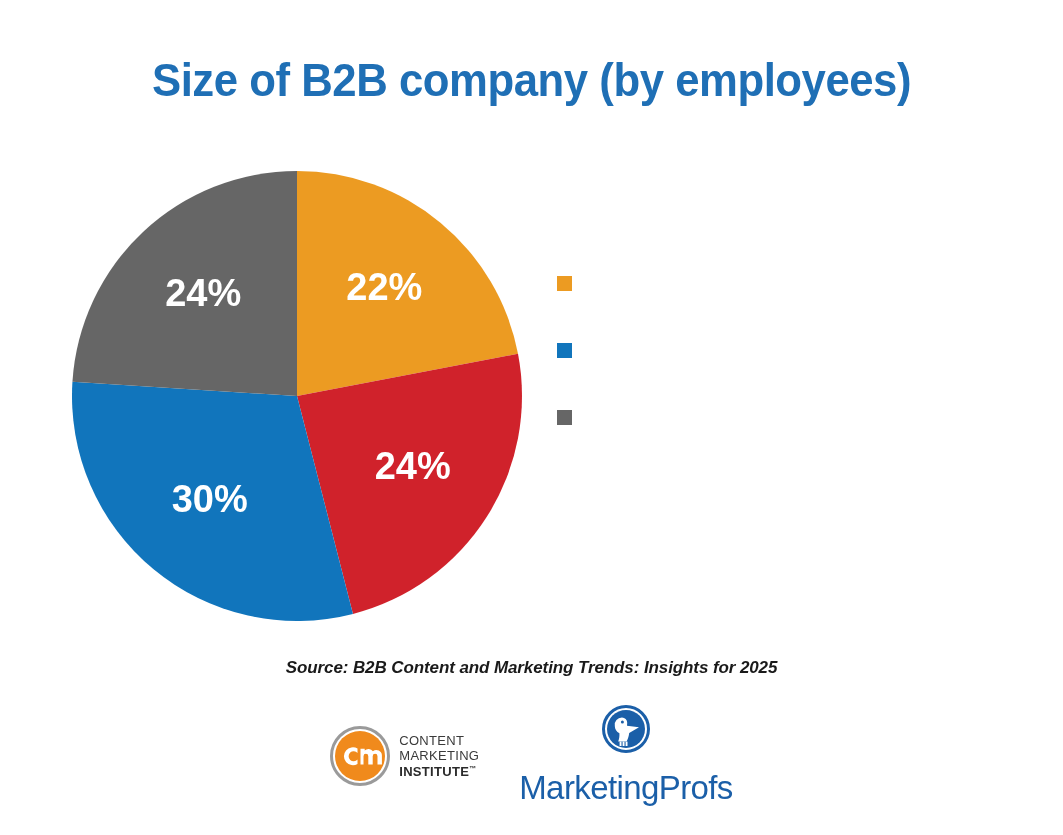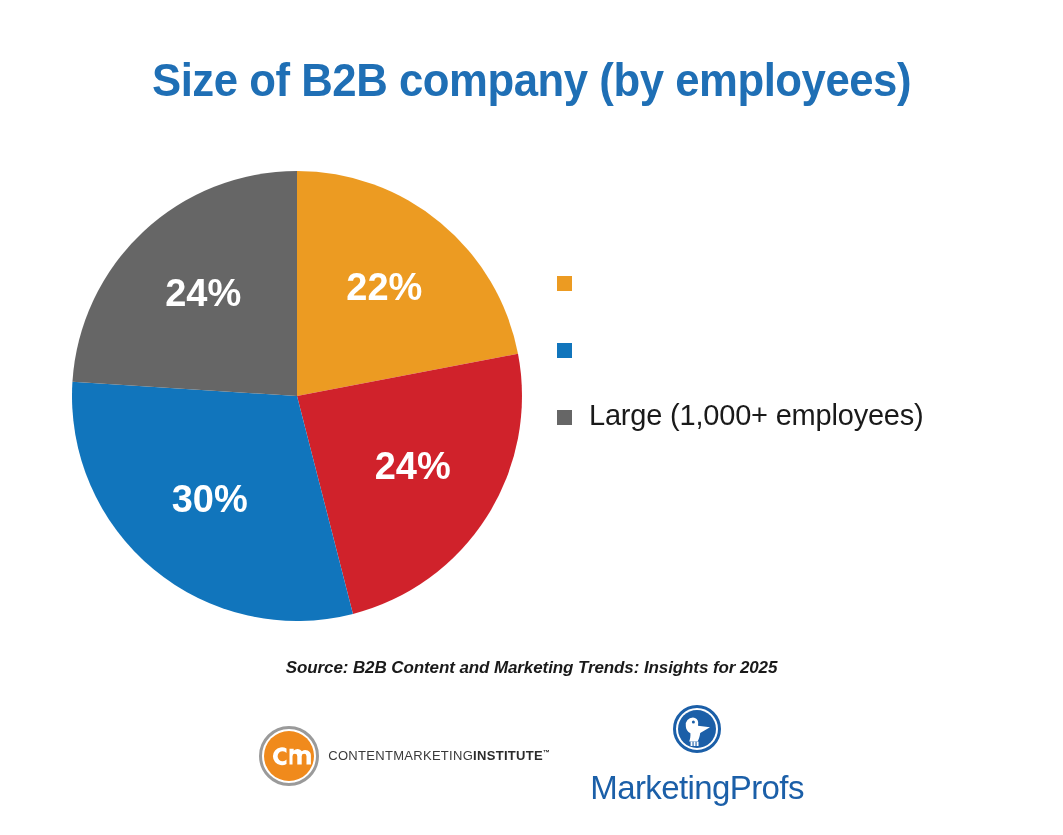--- a/index.html
+++ b/index.html
@@ -101,21 +101,21 @@
     align-items: center;
     gap: 40px;
   }
   .logo { display: flex; align-items: center; }
 
   
   #cmi-logo { gap: 9px; }
   #cmi-mark { width: 60px; height: 60px; display: block; }
   #cmi-wordmark {
     display: flex;
-    flex-direction: row;
+    flex-direction: column;
     justify-content: center;
     line-height: 1.18;
   }
   #cmi-wordmark span {
     font-size: 13px;
     letter-spacing: 0.3px;
     color: #2b2b2b;
     font-weight: bold;
   }
   #cmi-line1, #cmi-line2 { font-weight: normal !important; color: #3a3a3a !important; }
@@ -163,21 +163,20 @@
     <span class="legend-swatch" style="background:#EC9B22"></span>
   </div>
 
 
   <div class="legend-row">
     <span class="legend-swatch" style="background:#1175BC"></span>
   </div>
 
   <div class="legend-row">
     <span class="legend-swatch" style="background:#666666"></span>
-    <span class="legend-label">Large (1,000+ employees)</span>
   </div>
 
 </div>
 
 <div id="source-line">Source: B2B Content and Marketing Trends: Insights for 2025</div>
 
 <div id="logos">
 
   <div class="logo" id="cmi-logo">
     <svg id="cmi-mark" viewBox="0 0 60 60">

